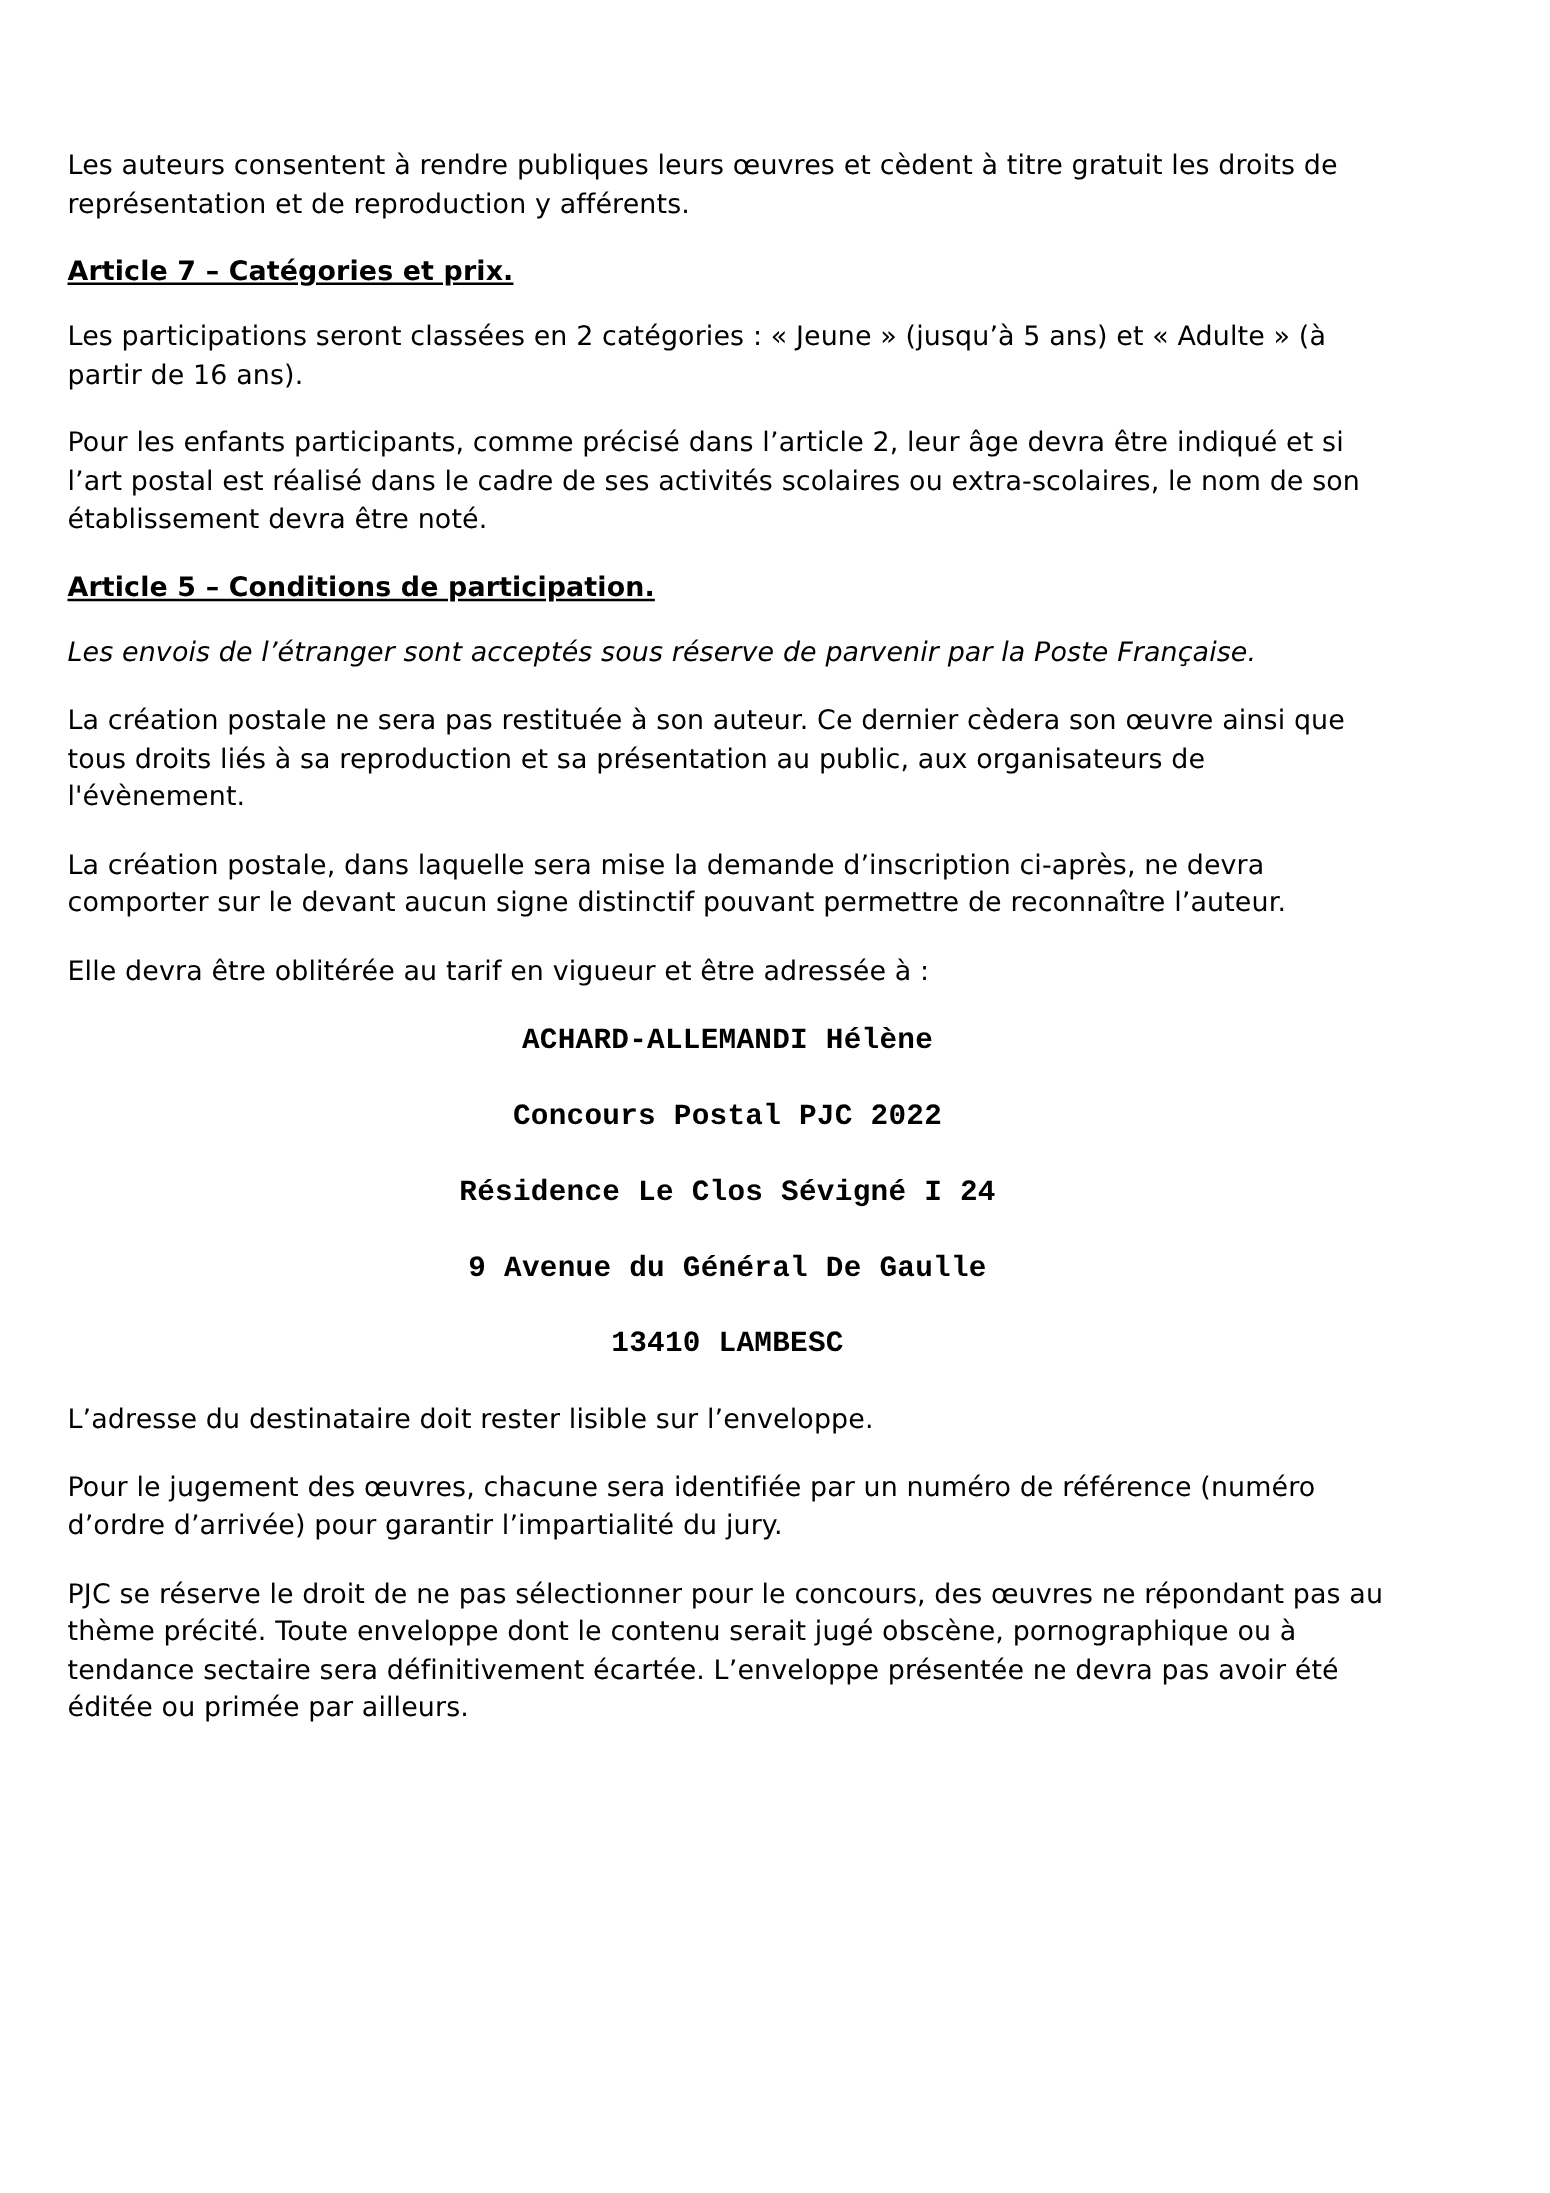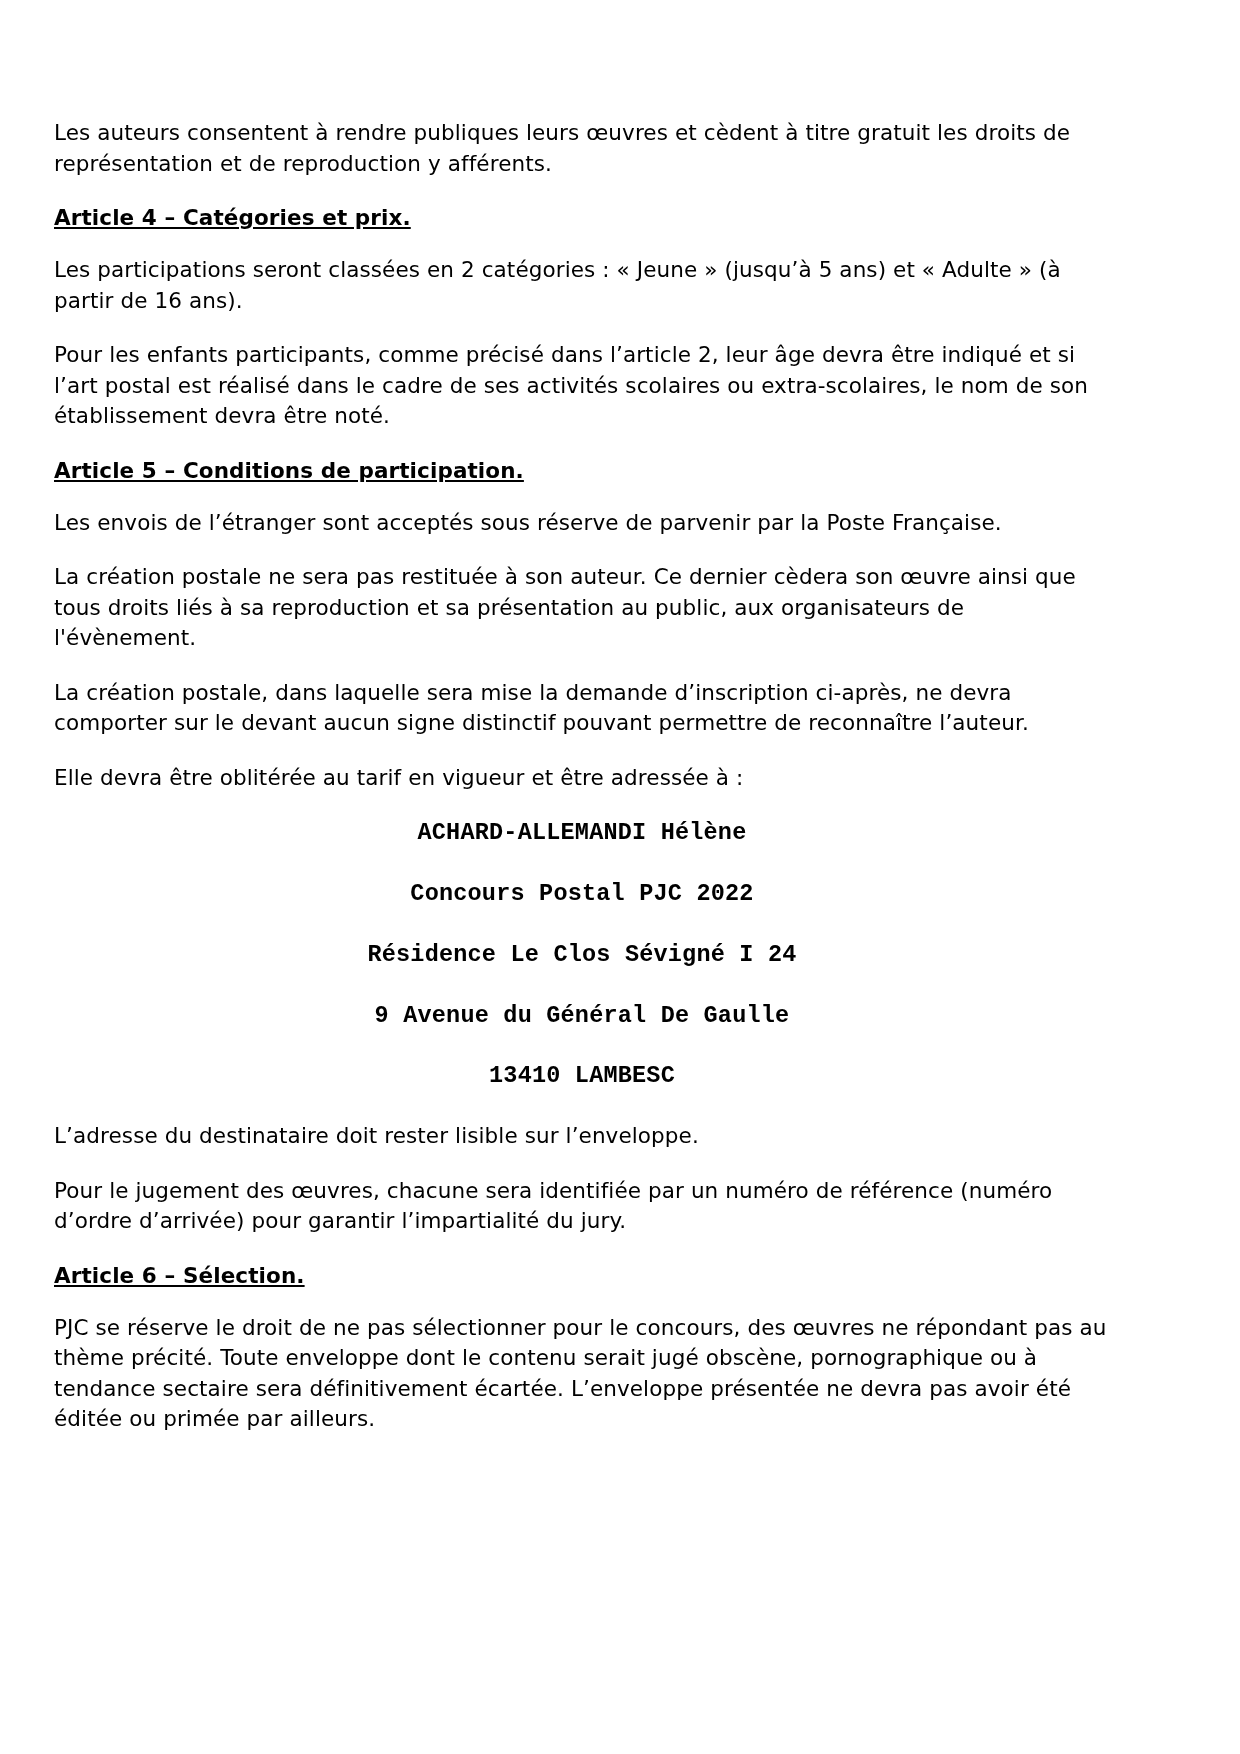--- a/index.html
+++ b/index.html
@@ -23,20 +23,21 @@
   }
   .para {
     font-size: 21.5px;
     line-height: 1.42;
     margin: 0 0 24px 0;
     text-align: left;
     letter-spacing: 0.1px;
   }
   .para.justify {
     text-align: justify;
+    font-style: italic;
   }
   .heading {
     font-size: 21.5px;
     font-weight: bold;
     text-decoration: underline;
     margin: 0 0 22px 0;
     line-height: 1.4;
     letter-spacing: 0.1px;
   }
   .address-block {
@@ -52,21 +53,21 @@
     font-family: Liberation Mono, monospace;
   }
 </style>
 </head>
 <body>
 
 <div class="page">
 
   <p class="para">Les auteurs consentent à rendre publiques leurs œuvres et cèdent à titre gratuit les droits de représentation et de reproduction y afférents.</p>
 
-  <h2 class="heading">Article 4 – Catégories et prix.</h2>
+  <h2 class="heading">Article 7 – Catégories et prix.</h2>
 
   <p class="para">Les participations seront classées en 2 catégories : « Jeune » (jusqu’à 5 ans) et « Adulte » (à partir de 16 ans).</p>
 
   <p class="para">Pour les enfants participants, comme précisé dans l’article 2, leur âge devra être indiqué et si l’art postal est réalisé dans le cadre de ses activités scolaires ou extra-scolaires, le nom de son établissement devra être noté.</p>
 
   <h2 class="heading">Article 5 – Conditions de participation.</h2>
 
 
   <p class="para justify">Les envois de l’étranger sont acceptés sous réserve de parvenir par la Poste Française.</p>
 
@@ -81,17 +82,16 @@
     <div class="address-line">Concours Postal PJC 2022</div>
     <div class="address-line">Résidence Le Clos Sévigné I 24</div>
     <div class="address-line">9 Avenue du Général De Gaulle</div>
     <div class="address-line">13410 LAMBESC</div>
   </div>
 
   <p class="para">L’adresse du destinataire doit rester lisible sur l’enveloppe.</p>
 
   <p class="para">Pour le jugement des œuvres, chacune sera identifiée par un numéro de référence (numéro d’ordre d’arrivée) pour garantir l’impartialité du jury.</p>
 
-  <h2 class="heading">Article 6 – Sélection.</h2>
 
   <p class="para">PJC se réserve le droit de ne pas sélectionner pour le concours, des œuvres ne répondant pas au thème précité. Toute enveloppe dont le contenu serait jugé obscène, pornographique ou à tendance sectaire sera définitivement écartée. L’enveloppe présentée ne devra pas avoir été éditée ou primée par ailleurs.</p>
 
 </div>
 
 </body></html>

